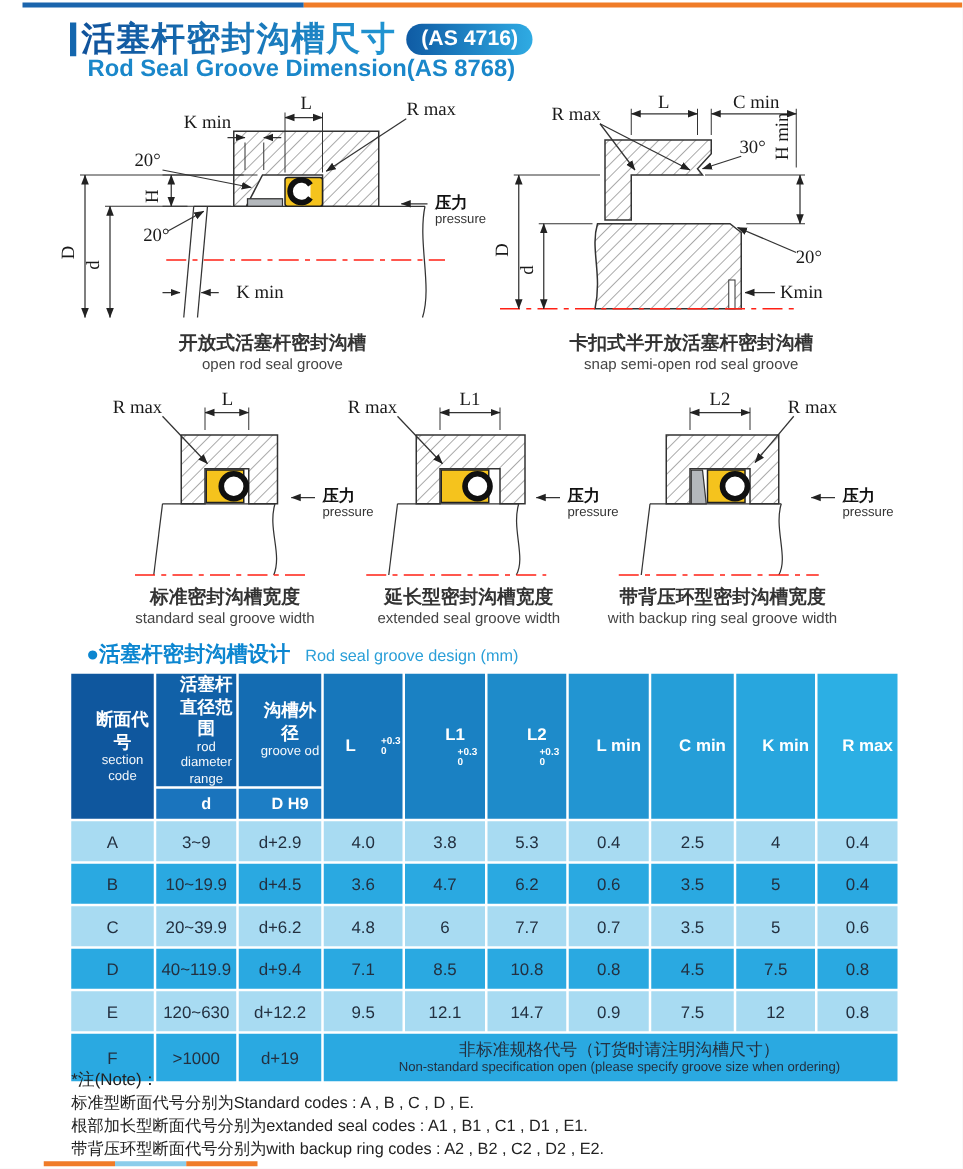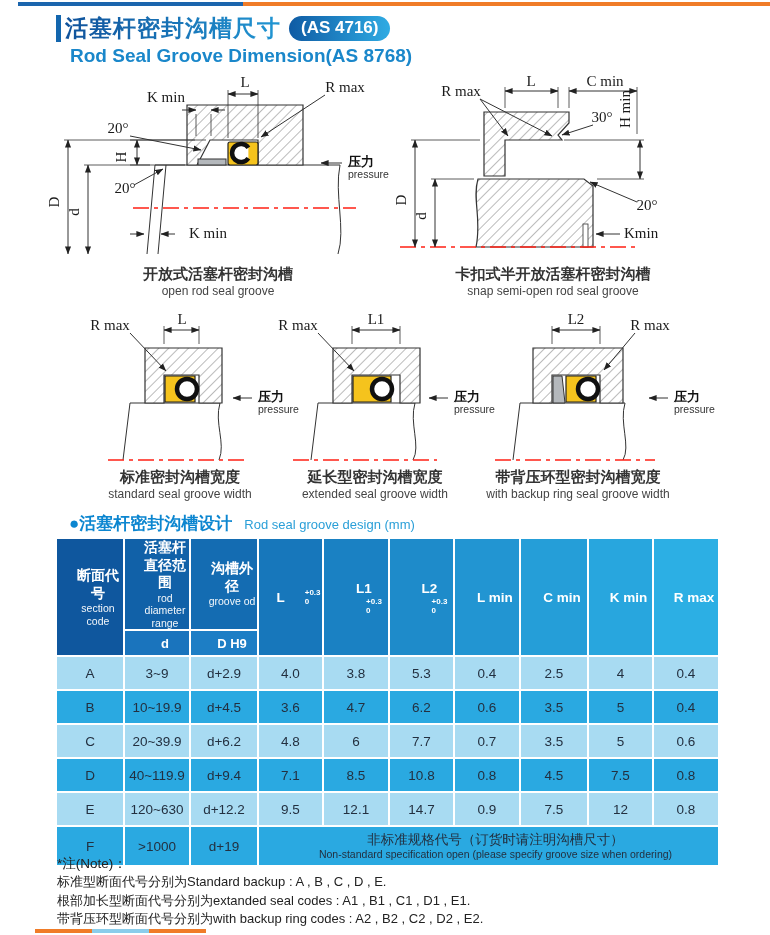--- a/index.html
+++ b/index.html
@@ -3,21 +3,21 @@
 <meta charset="utf-8">
 <style>
   html,body{margin:0;padding:0;background:#fff;}
   #page{position:relative;width:770px;height:935px;background:#fff;outline:1px solid #e6e6e6;
         font-family:"Liberation Sans","DejaVu Sans",sans-serif;overflow:hidden;}
   
   .bar{position:absolute;height:4px;}
   
   #title-row{position:absolute;left:56px;top:13px;display:flex;align-items:center;}
   #title-bar-mark{width:5px;height:27px;background:#1366ae;margin-right:4px;}
-  #title-zh{font-size:23px;font-weight:bold;letter-spacing:1px;
+  #title-zh{font-size:27px;font-weight:bold;letter-spacing:1px;
             background:linear-gradient(90deg,#10529b,#2196d3);
             -webkit-background-clip:text;background-clip:text;color:transparent;}
   #badge{margin-left:8px;padding:2px 12px 3px;border-radius:15px;
          background:linear-gradient(90deg,#0f5ba4,#2fabe3);color:#fff;
          font-size:17px;font-weight:bold;}
   #subtitle{position:absolute;left:70px;top:45px;font-size:19px;font-weight:600;color:#1a87ca;}
   
   #section-title{position:absolute;left:69px;top:512px;display:flex;align-items:baseline;}
   #section-title .zh{font-size:17px;font-weight:bold;color:#0c86d0;}
   #section-title .en{font-size:13px;color:#2a9fd8;margin-left:12px;}
@@ -409,18 +409,18 @@
         <td class="fnote" colspan="7">
           <div class="zh">非标准规格代号（订货时请注明沟槽尺寸）</div>
           <div class="en">Non-standard specification open (please specify groove size when ordering)</div>
         </td>
       </tr>
     </tbody>
   </table>
 
   <div id="notes">
     <div class="n1">*注(Note)：</div>
-    <div>标准型断面代号分别为Standard backup : A , B , C , D , E.</div>
+    <div>标准型断面代号分别为Standard codes : A , B , C , D , E.</div>
     <div>根部加长型断面代号分别为extanded seal codes : A1 , B1 , C1 , D1 , E1.</div>
     <div>带背压环型断面代号分别为with backup ring codes : A2 , B2 , C2 , D2 , E2.</div>
   </div>
 
 </div>
 
 </body></html>

